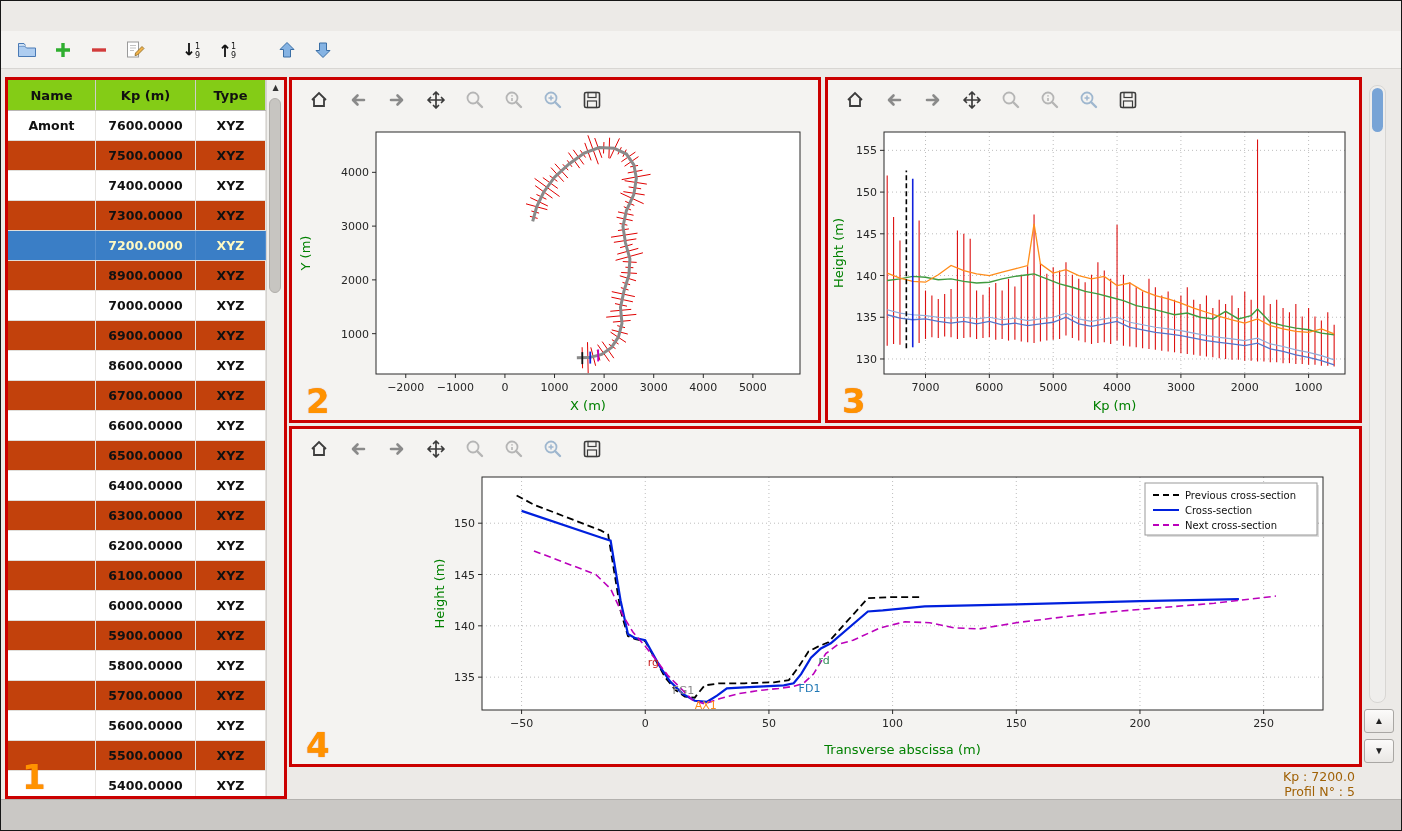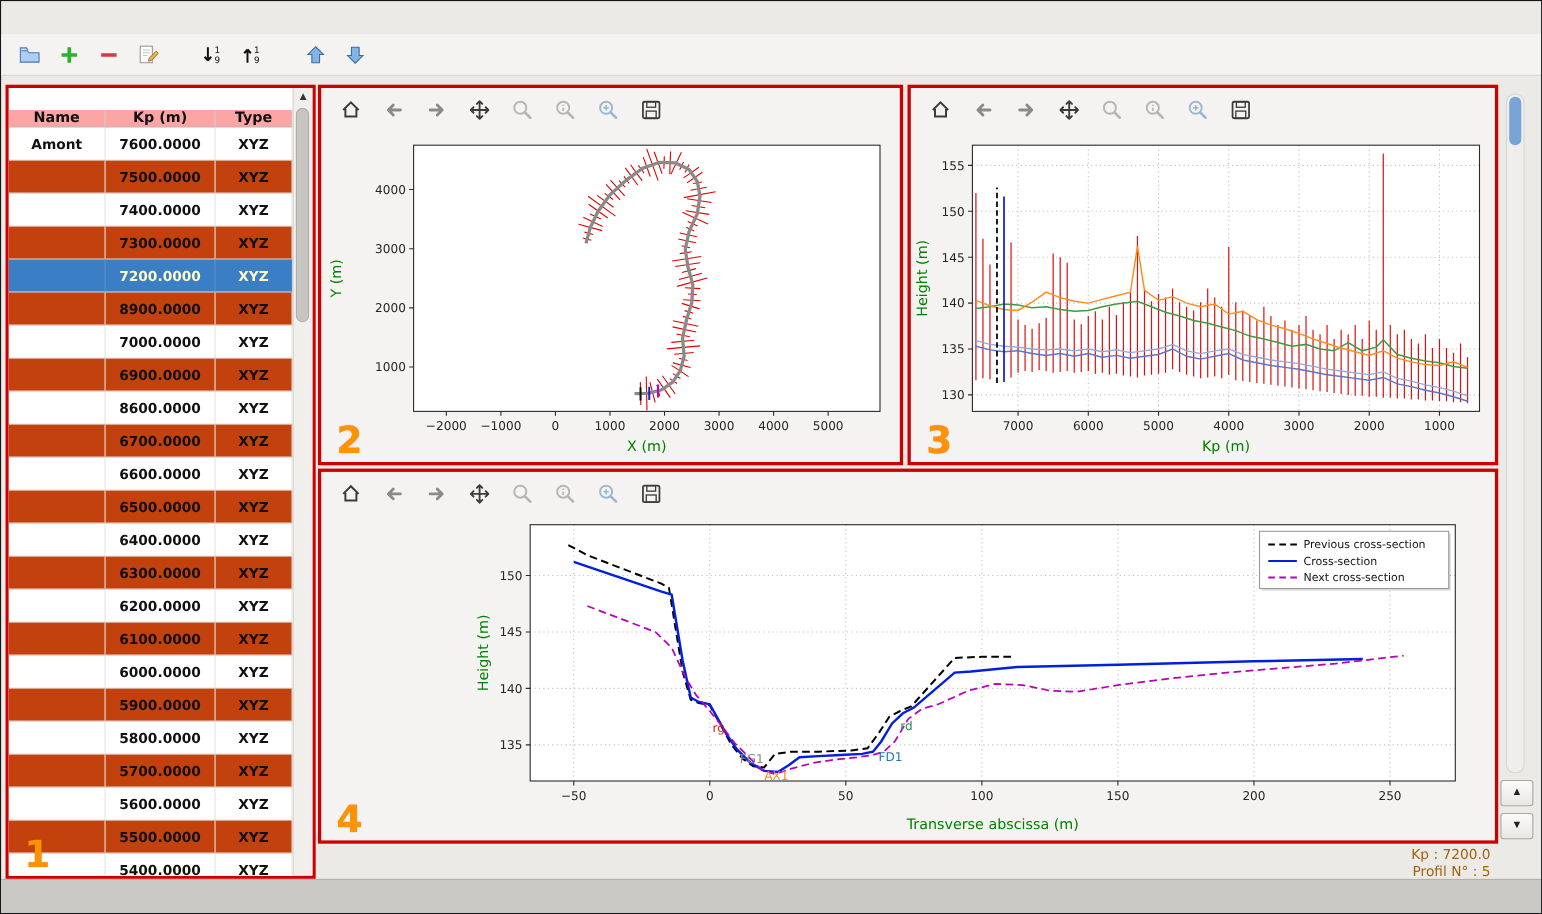--- a/index.html
+++ b/index.html
@@ -22,22 +22,22 @@
   .panel { position:absolute; border:3px solid #cb0000; background:#f4f3f1; }
   .panel1 { left:4px;   top:76px;  width:282px;  height:722px; background:#ffffff; }
   .panel2 { left:288px; top:76px;  width:532px;  height:346px; }
   .panel3 { left:824px; top:76px;  width:537px;  height:346px; }
   .panel4 { left:288px; top:425px; width:1073px; height:341px; }
   .panel-num { position:absolute; left:14px; bottom:2px; color:#ff9200; font-size:34px; font-weight:bold;
                line-height:1; z-index:6; pointer-events:none; text-shadow:0 0 1px rgba(190,30,0,.55); }
 
   
   .table { position:absolute; left:0; top:0; bottom:0; width:258px; background:#fff; overflow:hidden; }
-  .thead { display:grid; grid-template-columns:88px 100px 70px; height:16px; background:#fca5a5;
-           border-bottom:1px solid #b9b7b5;margin-top:20px; }
+  .thead { display:grid; grid-template-columns:88px 100px 70px; height:31px; background:#84cc16;
+           border-bottom:1px solid #b9b7b5; }
   .th { display:flex; align-items:center; justify-content:center; font-size:13px; font-weight:bold;
         border-right:1px solid #cfcdcb; color:#111; }
   .trow { display:grid; grid-template-columns:88px 100px 70px; height:30px; border-bottom:1px solid #e0deda;
           background:#fff; cursor:default;font-weight:bold; }
   .trow.alt { background:#c2410c; }
   .td { display:flex; align-items:center; justify-content:center; font-size:12.5px;
         border-right:1px solid #e5e3e0; color:#111; }
   .trow.selected, .trow.selected.alt { background:#3a7ec6; }
   .trow.selected .td { color:#fef9c3; border-right-color:#5590d0; }
   .table-scroll { position:absolute; right:0; top:0; bottom:0; width:18px; background:#f0efec;

